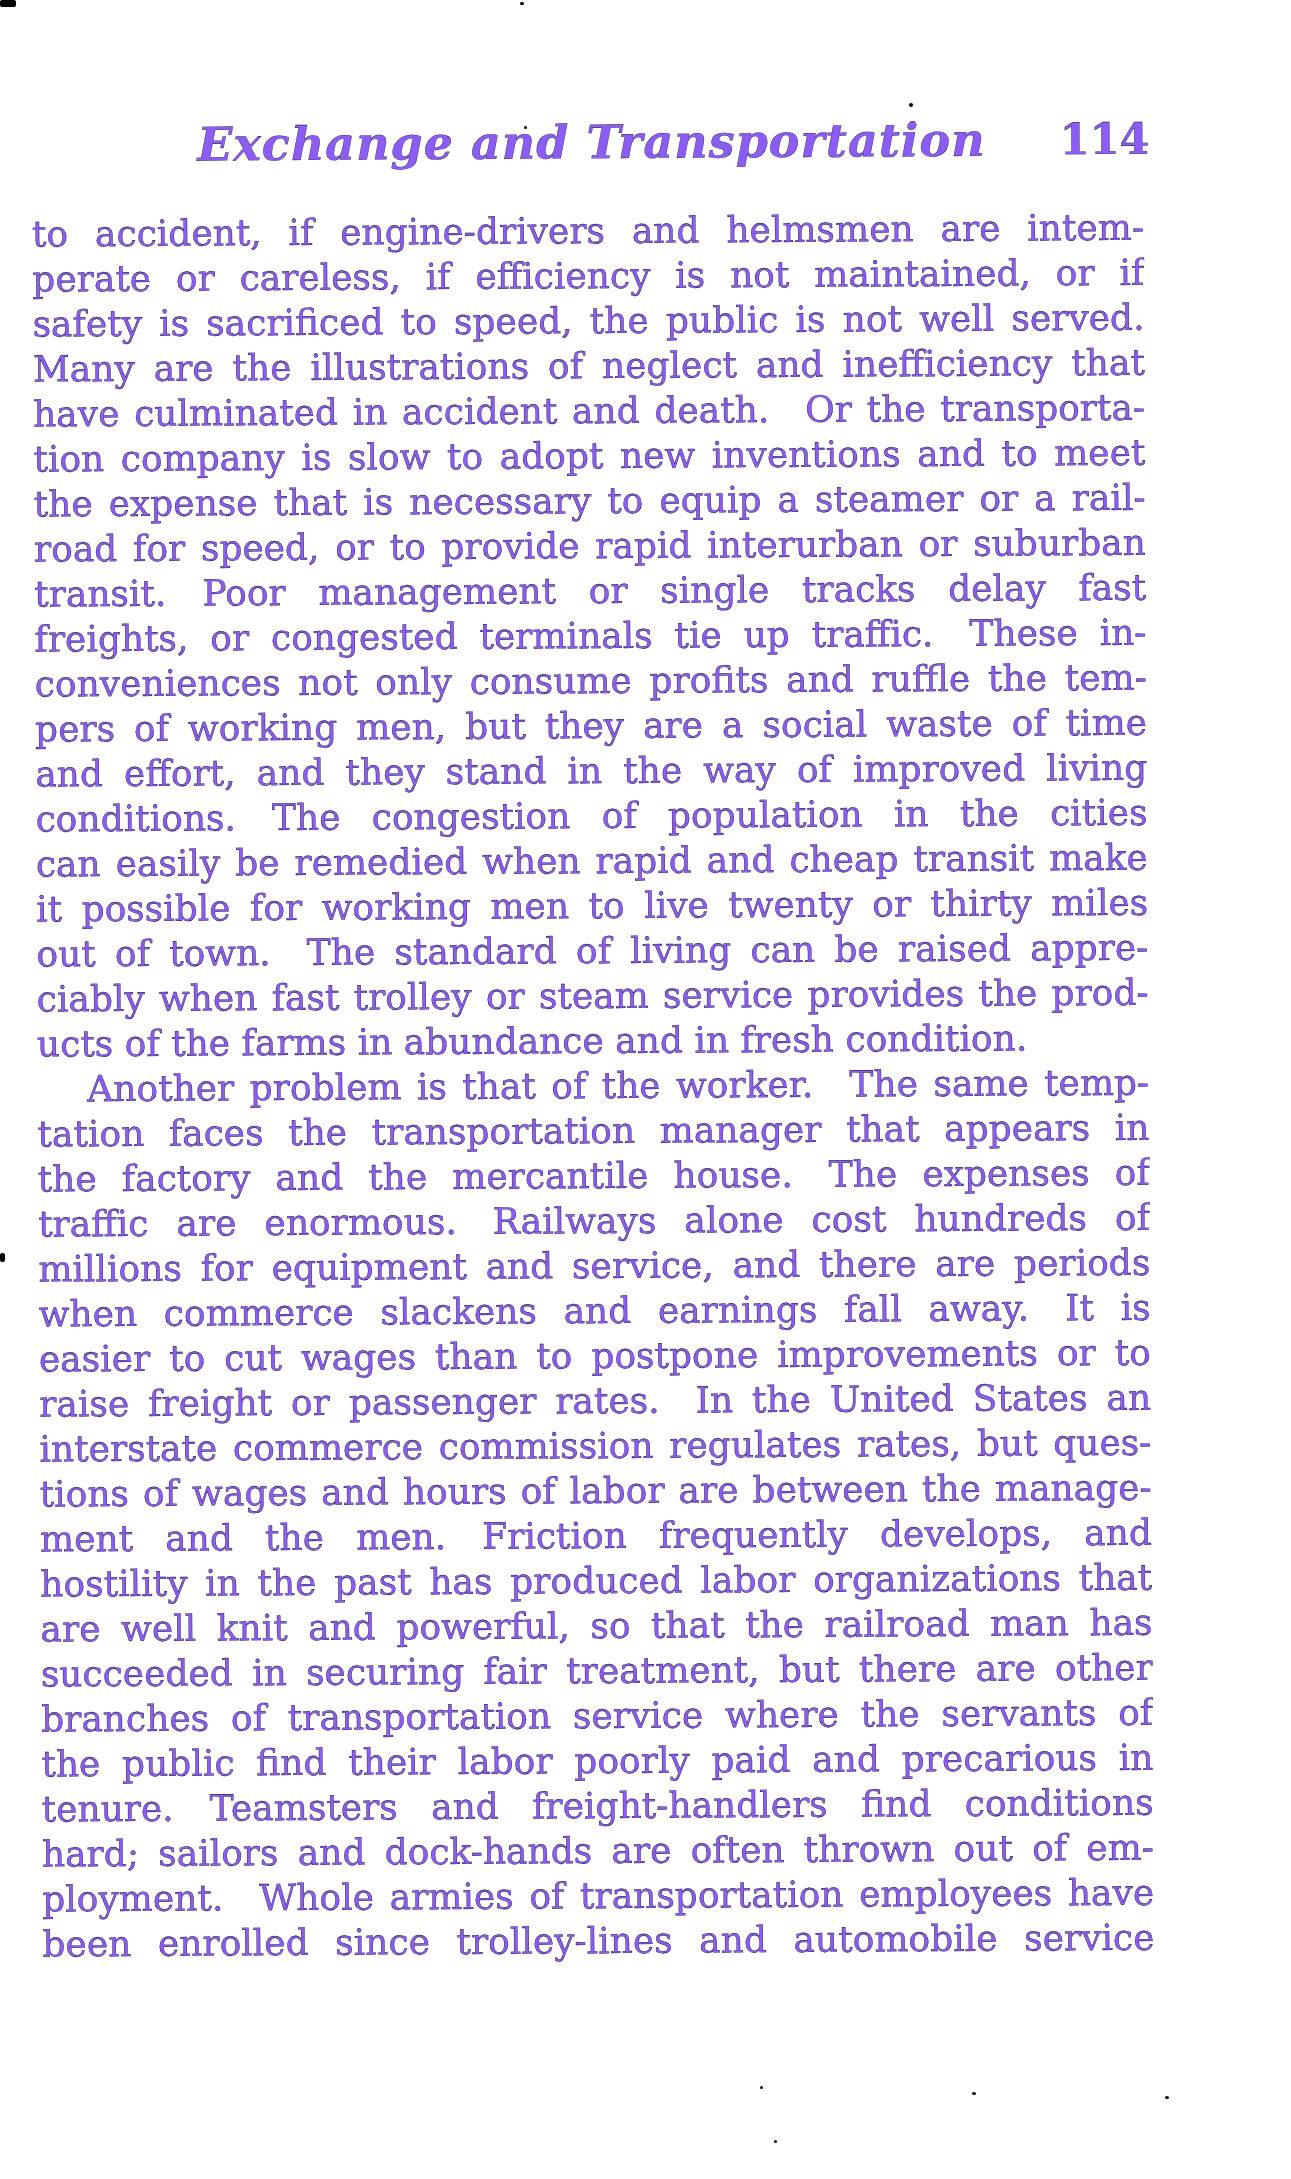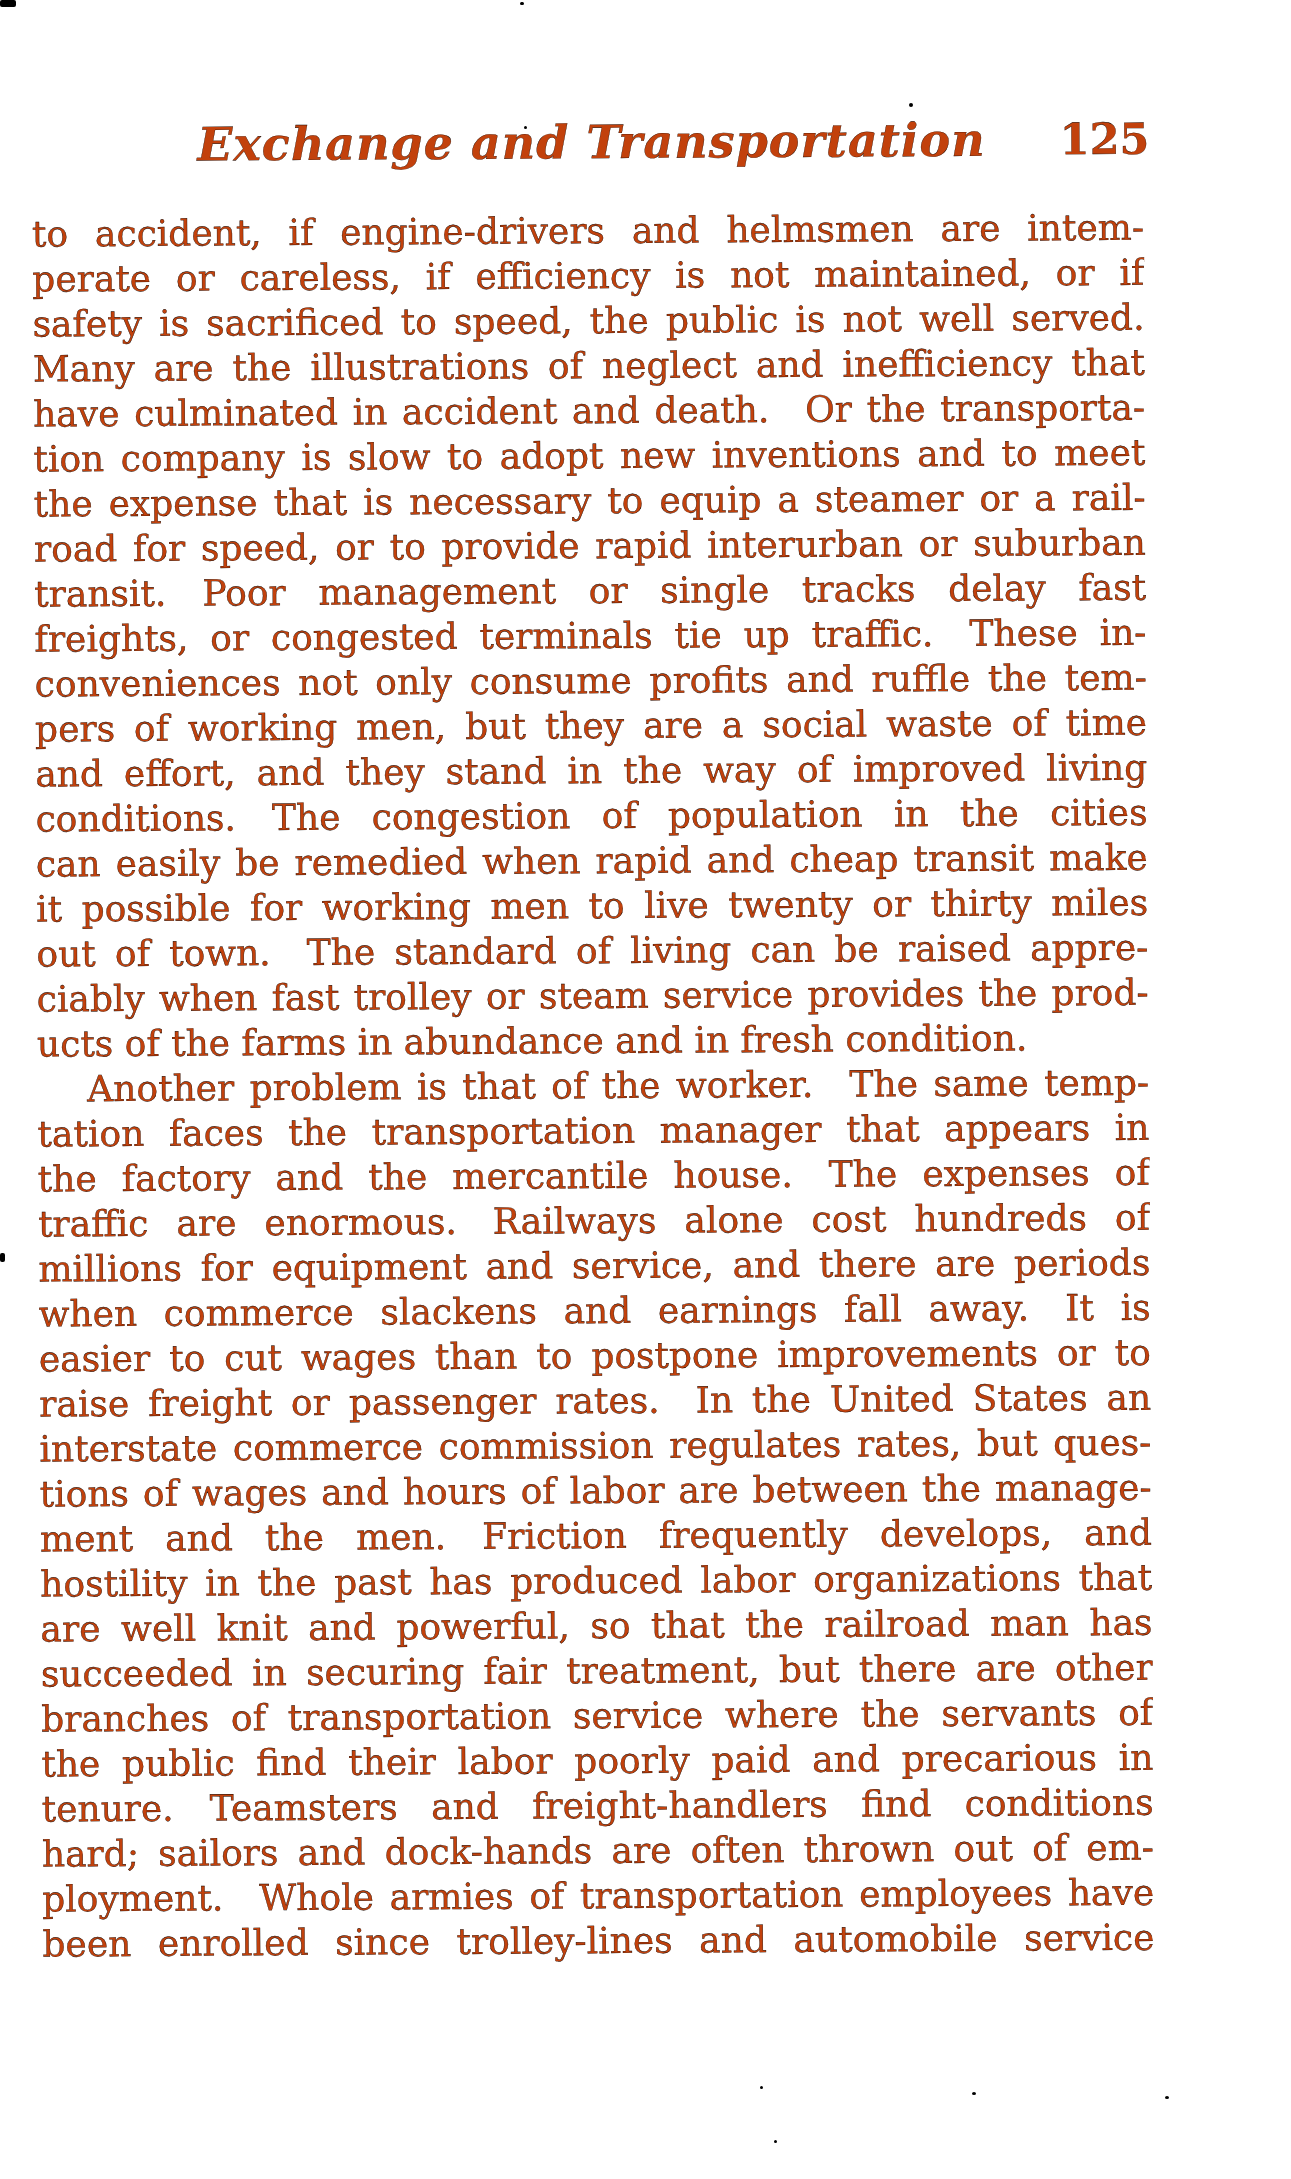--- a/index.html
+++ b/index.html
@@ -7,21 +7,21 @@
     padding: 0;
     background: #ffffff;
   }
   .page {
     position: relative;
     width: 1291px;
     height: 2179px;
     background: #ffffff;
     overflow: hidden;
     font-family: "DejaVu Serif", "Liberation Serif", serif;
-    color: #c2410c;
+    color: #8b5cf6;
   }
   .content {
     position: absolute;
     left: 0; top: 0; width: 100%; height: 100%;
     transform: rotate(-0.35deg);
     transform-origin: 620px 1050px;
   }
   .header {
     position: absolute;
     left: 37px;
@@ -75,21 +75,21 @@
   }
 </style>
 </head>
 <body>
 
 <div class="page">
   <div class="content">
 
     <div class="header">
       <span class="running-head">Exchange and Transportation</span>
-      <span class="page-number">125</span>
+      <span class="page-number">114</span>
     </div>
 
     <div class="body-text" id="body-lines">
         <div class="line">to accident, if engine-drivers and helmsmen are intem-</div>
         <div class="line">perate or careless, if efficiency is not maintained, or if</div>
         <div class="line">safety is sacrificed to speed, the public is not well served.</div>
         <div class="line">Many are the illustrations of neglect and inefficiency that</div>
         <div class="line">have culminated in accident and death. Or the transporta-</div>
         <div class="line">tion company is slow to adopt new inventions and to meet</div>
         <div class="line">the expense that is necessary to equip a steamer or a rail-</div>

